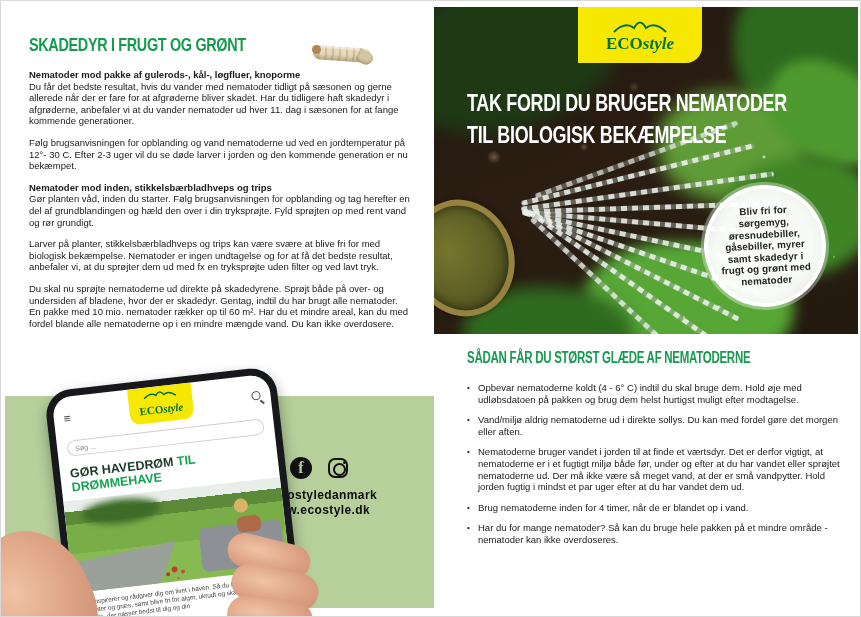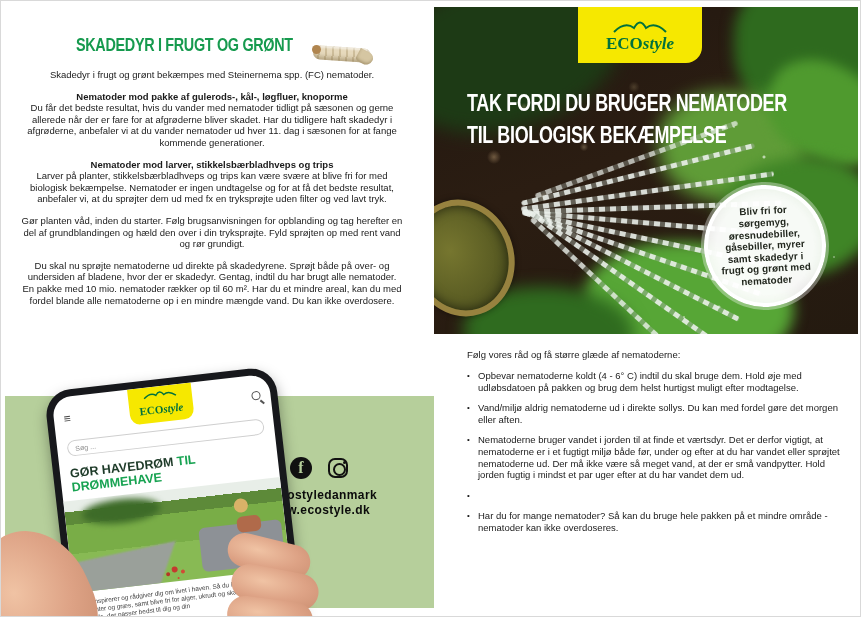--- a/index.html
+++ b/index.html
@@ -1,21 +1,21 @@
 <!DOCTYPE html>
 <html><head>
 <meta charset="utf-8">
 <style>
   html,body{margin:0;padding:0;background:#fff;}
   *{box-sizing:border-box;}
   body{font-family:"Liberation Sans", sans-serif;color:#1a1a1a;}
   #canvas{position:relative;width:861px;height:617px;background:#fff;overflow:hidden;border:1px solid #d9d9d9;}
 
   
-  .left-col{position:absolute;left:20px;top:34px;width:382px;text-align:center;}
+  .left-col{position:absolute;left:28px;top:34px;width:382px;}
   .green-title{color:#169a4e;font-size:18px;font-weight:bold;margin:0 0 13px 0;white-space:nowrap;}
   .cond{display:inline-block;transform:scaleX(0.8);transform-origin:0 50%;letter-spacing:-0.4px;}
   .body-p{font-size:9.5px;line-height:11.6px;margin:0 0 10px 0;}
   .body-h{font-size:9.5px;line-height:11.6px;font-weight:bold;margin:0;}
 
   .caterpillar{position:absolute;left:312px;top:40px;width:62px;height:24px;}
   .cat-body{position:absolute;left:0;top:6px;width:58px;height:14px;border-radius:8px;transform:rotate(4deg);
     background:repeating-linear-gradient(92deg,#e6d9bc 0 5px,#cdbd9a 5px 7px);box-shadow:inset 0 -3px 4px rgba(120,100,60,.45), inset 0 2px 2px rgba(255,255,255,.6);}
   .cat-tail{position:absolute;left:44px;top:10px;width:16px;height:13px;border-radius:0 10px 12px 6px;transform:rotate(28deg);
     background:#d5c6a2;box-shadow:inset 0 -2px 3px rgba(120,100,60,.45);}
@@ -136,26 +136,26 @@
   .bullet{display:flex;font-size:9.5px;line-height:11.6px;margin:0 0 9px 0;}
   .bullet .dot{width:11px;flex:0 0 11px;font-size:8px;line-height:11.6px;}
 </style>
 </head>
 <body>
 
 <div id="canvas">
 
   <div class="left-col">
     <h1 class="green-title"><span class="cond">SKADEDYR I FRUGT OG GRØNT</span></h1>
-    <p class="body-p">Skadedyr i frugt og grønt bekæmpes med Steinernema spp. (FC) nematoder.</p>
     <p class="body-h">Nematoder mod pakke af gulerods-, kål-, løgfluer, knoporme</p>
     <p class="body-p">Du får det bedste resultat, hvis du vander med nematoder tidligt på sæsonen og gerne allerede når der er fare for at afgrøderne bliver skadet. Har du tidligere haft skadedyr i afgrøderne, anbefaler vi at du vander nematoder ud hver 11. dag i sæsonen for at fange kommende generationer.</p>
-    <p class="body-h">Nematoder mod larver, stikkelsbærbladhveps og trips</p>
+    <p class="body-p">Følg brugsanvisningen for opblanding og vand nematoderne ud ved en jordtemperatur på 12°- 30 C. Efter 2-3 uger vil du se døde larver i jorden og den kommende generation er nu bekæmpet.</p>
+    <p class="body-h">Nematoder mod inden, stikkelsbærbladhveps og trips</p>
+    <p class="body-p">Gør planten våd, inden du starter. Følg brugsanvisningen for opblanding og tag herefter en del af grundblandingen og hæld den over i din tryksprøjte. Fyld sprøjten op med rent vand og rør grundigt.</p>
     <p class="body-p">Larver på planter, stikkelsbærbladhveps og trips kan være svære at blive fri for med biologisk bekæmpelse. Nematoder er ingen undtagelse og for at få det bedste resultat, anbefaler vi, at du sprøjter dem ud med fx en tryksprøjte uden filter og ved lavt tryk.</p>
-    <p class="body-p">Gør planten våd, inden du starter. Følg brugsanvisningen for opblanding og tag herefter en del af grundblandingen og hæld den over i din tryksprøjte. Fyld sprøjten op med rent vand og rør grundigt.</p>
     <p class="body-p">Du skal nu sprøjte nematoderne ud direkte på skadedyrene. Sprøjt både på over- og undersiden af bladene, hvor der er skadedyr. Gentag, indtil du har brugt alle nematoder. En pakke med 10 mio. nematoder rækker op til 60 m². Har du et mindre areal, kan du med fordel blande alle nematoderne op i en mindre mængde vand. Du kan ikke overdosere.</p>
   </div>
 
   <div class="caterpillar">
     <div class="cat-body"></div>
     <div class="cat-tail"></div>
     <div class="cat-head"></div>
   </div>
 
   <div class="green-panel"></div>
@@ -249,35 +249,36 @@
       <span>sørgemyg,</span><br>
       <span>øresnudebiller,</span><br>
       <span>gåsebiller, myrer</span><br>
       <span>samt skadedyr i</span><br>
       <span>frugt og grønt med</span><br>
       <span>nematoder</span>
     </div>
   </div>
 
   <div class="right-col">
-    <p class="intro-line">Følg vores råd og få større glæde af nematoderne:</p>
+    <h2 class="green-title"><span class="cond">SÅDAN FÅR DU STØRST GLÆDE AF NEMATODERNE</span></h2>
     <div class="bullet">
         <span class="dot">•</span>
         <span>Opbevar nematoderne koldt (4 - 6° C) indtil du skal bruge dem. Hold øje med udløbsdatoen på pakken og brug dem helst hurtigst muligt efter modtagelse.</span>
       </div>
     <div class="bullet">
         <span class="dot">•</span>
         <span>Vand/miljø aldrig nematoderne ud i direkte sollys. Du kan med fordel gøre det morgen eller aften.</span>
       </div>
     <div class="bullet">
         <span class="dot">•</span>
         <span>Nematoderne bruger vandet i jorden til at finde et værtsdyr. Det er derfor vigtigt, at nematoderne er i et fugtigt miljø både før, under og efter at du har vandet eller sprøjtet nematoderne ud. Der må ikke være så meget vand, at der er små vandpytter. Hold jorden fugtig i mindst et par uger efter at du har vandet dem ud.</span>
       </div>
     <div class="bullet">
         <span class="dot">•</span>
+        <span>Brug nematoderne inden for 4 timer, når de er blandet op i vand.</span>
       </div>
     <div class="bullet">
         <span class="dot">•</span>
         <span>Har du for mange nematoder? Så kan du bruge hele pakken på et mindre område - nematoder kan ikke overdoseres.</span>
       </div>
   </div>
 
 </div>
 
 </body></html>

